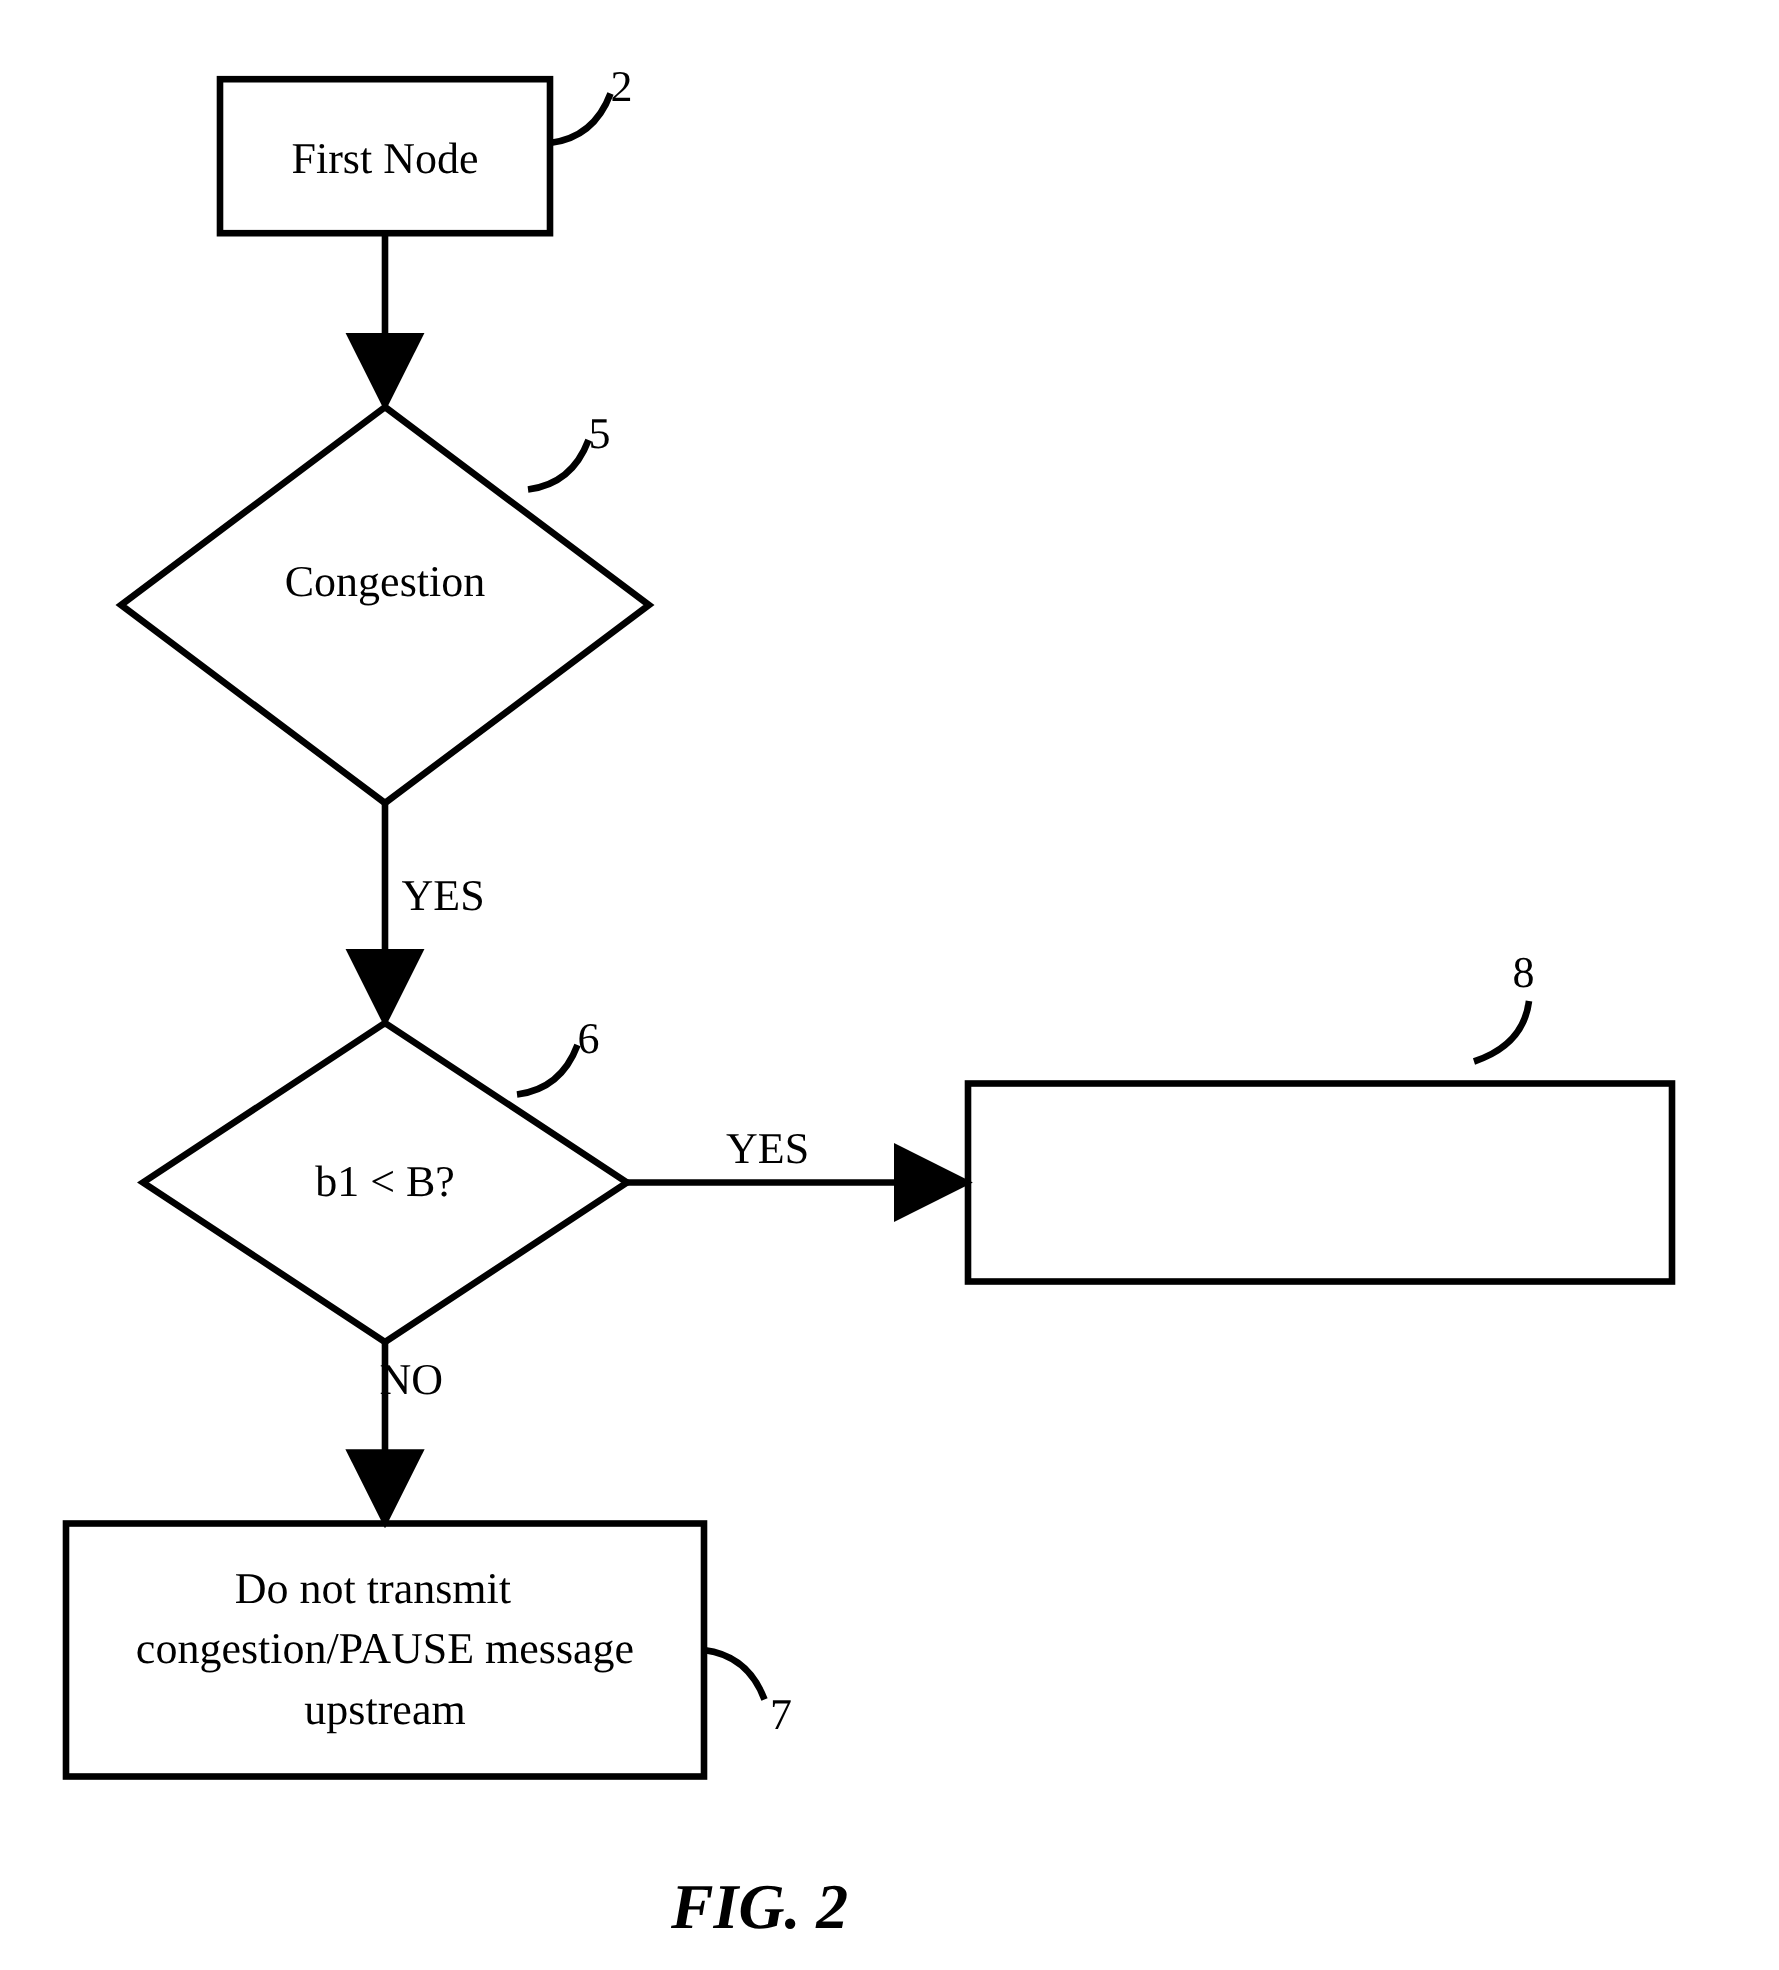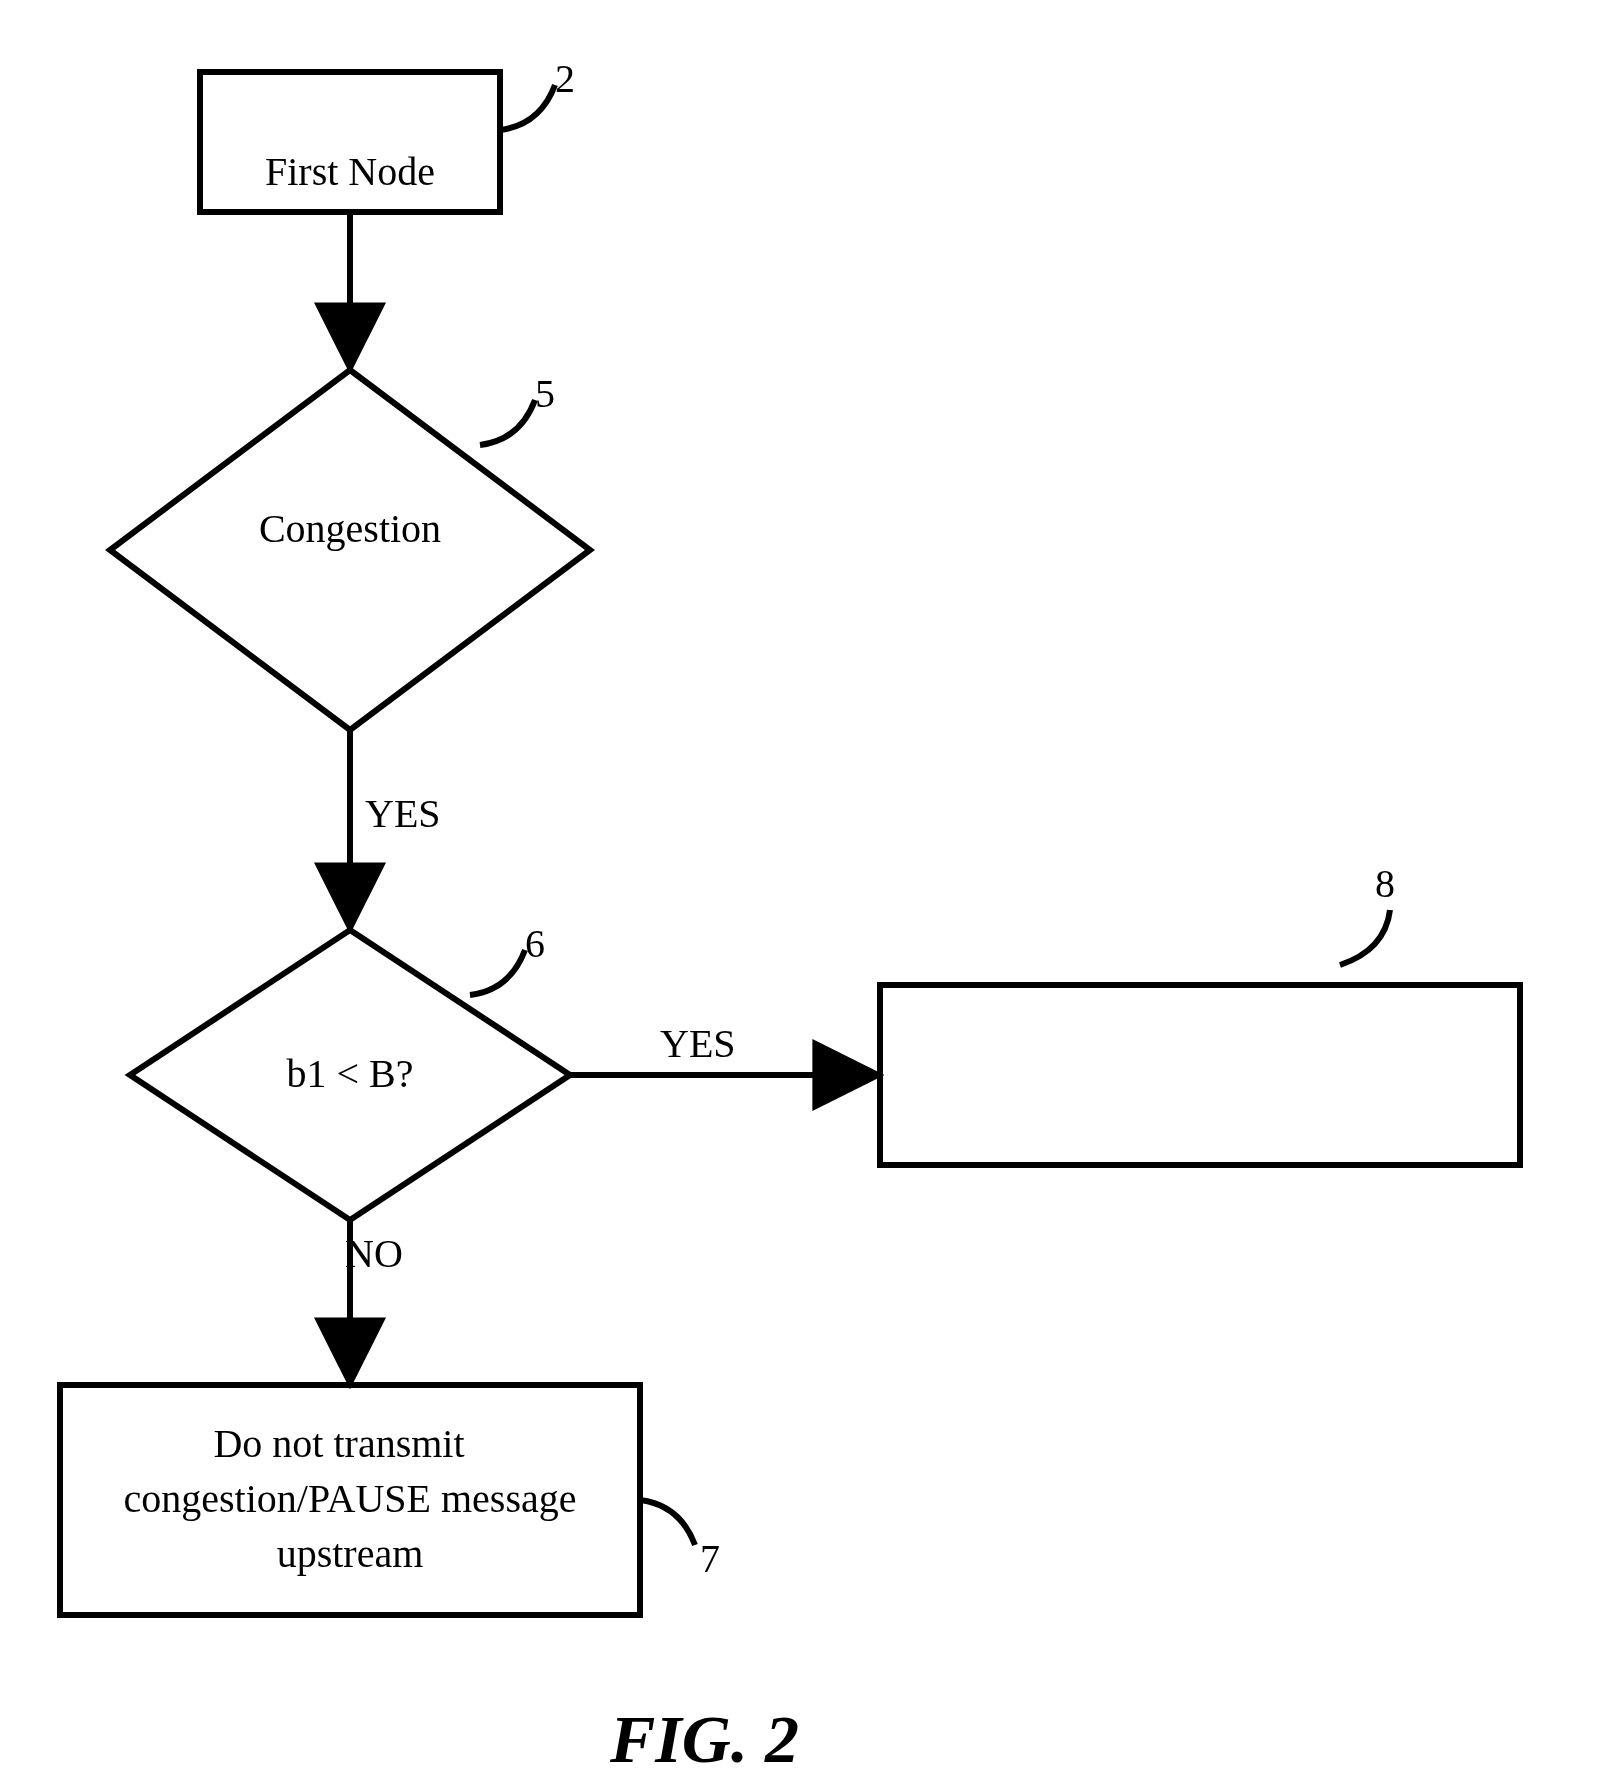--- a/index.html
+++ b/index.html
@@ -16,21 +16,21 @@
   svg { display: block; }
   .label {
     position: absolute;
     font-size: 40px;
     text-align: center;
     white-space: pre;
     pointer-events: none;
   }
   .caption {
     position: absolute;
-    font-size: 68px;
+    font-size: 58px;
     font-style: italic;
     font-weight: bold;
     font-family: 'Times New Roman', Georgia, serif;
   }
 </style>
 </head>
 <body>
 
 <div class="canvas">
 
@@ -66,21 +66,21 @@
     <path d="M 1390 910 q -5 40 -50 55"></path>
 
     <line x1="350" y1="1220" x2="350" y2="1375" marker-end="url(#arrow)"></line>
 
     <rect x="60" y="1385" width="580" height="230"></rect>
 
     <path d="M 640 1500 q 40 5 55 45"></path>
   </g>
 </svg>
 
-<div class="label" style="left:200px; top:120px; width:300px;margin-top:28px;">First Node</div>
+<div class="label" style="left:200px; top:120px; width:300px;">First Node</div>
 <div class="label" style="left:555px; top:55px;">2</div>
 
 <div class="label" style="left:200px; top:505px; width:300px;">Congestion</div>
 <div class="label" style="left:535px; top:370px;">5</div>
 
 <div class="label" style="left:365px; top:790px;">YES</div>
 
 <div class="label" style="left:200px; top:1050px; width:300px;">b1 &lt; B?</div>
 <div class="label" style="left:525px; top:920px;">6</div>
 

